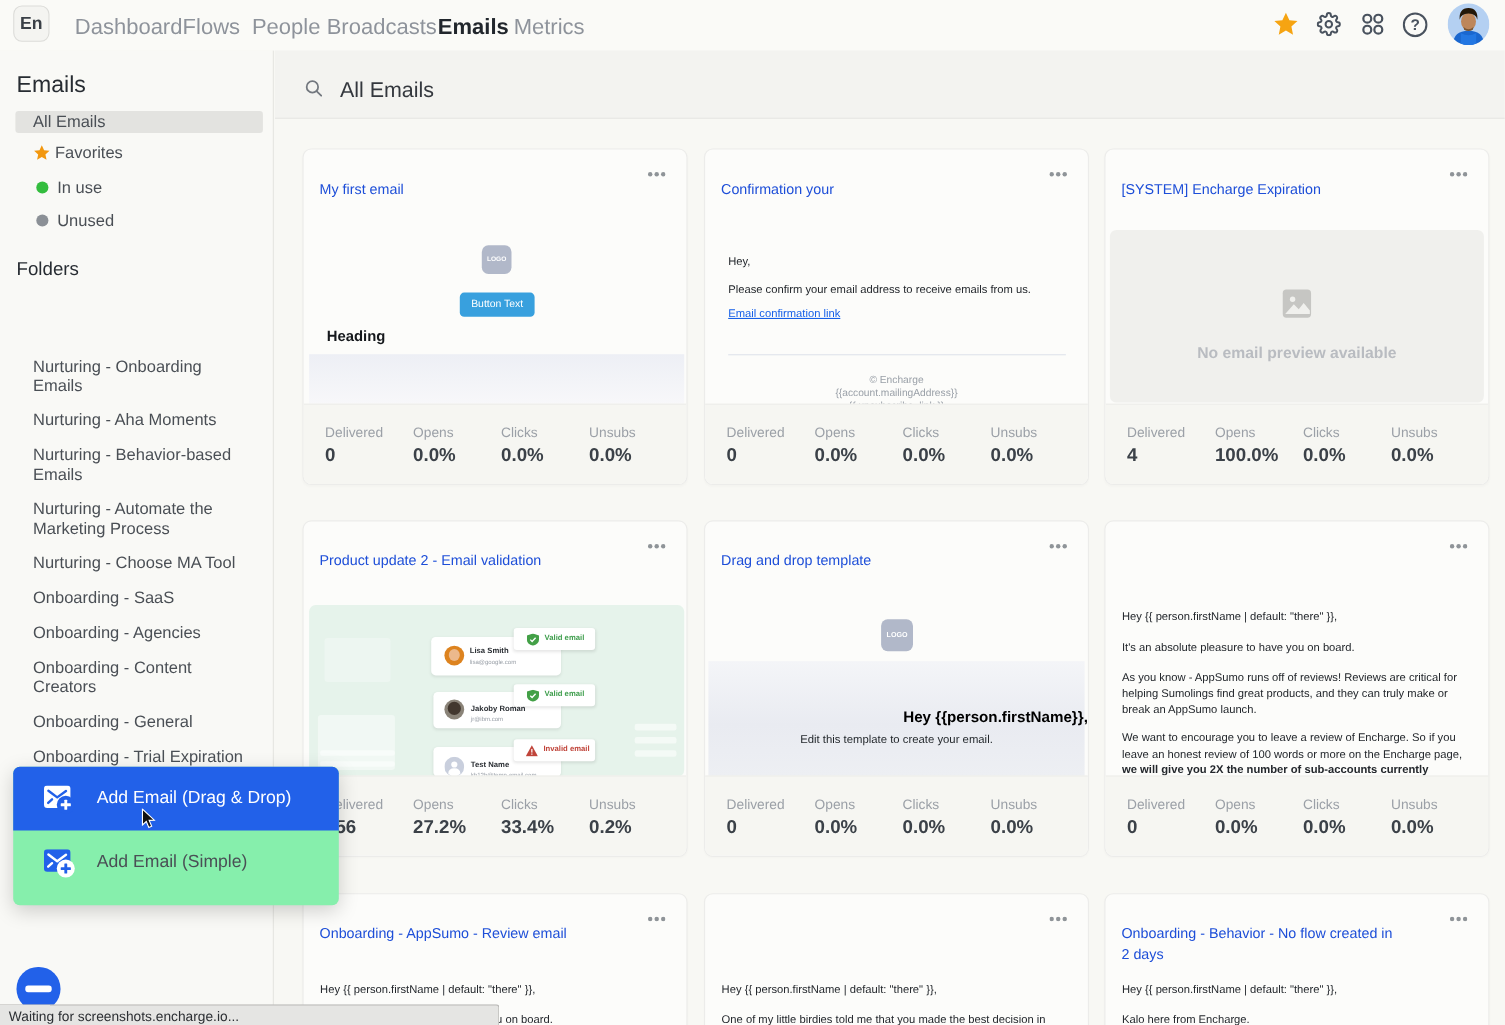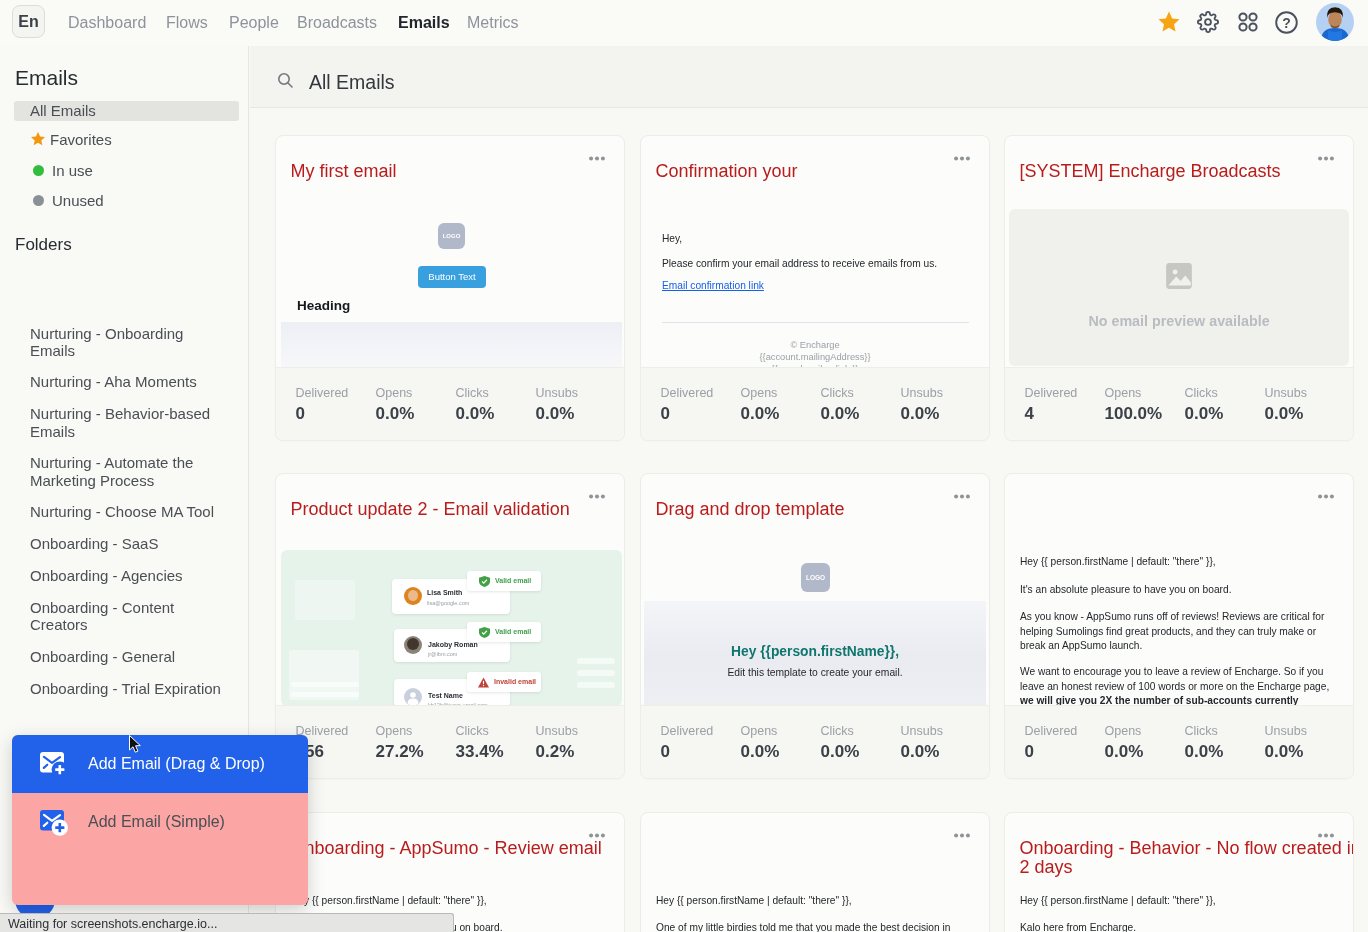--- a/index.html
+++ b/index.html
@@ -2,31 +2,31 @@
 <html><head>
 <meta charset="utf-8">
 <style>
 *{margin:0;padding:0;box-sizing:border-box}
 html,body{width:1368px;height:932px;overflow:hidden}
 body{font-family:"Liberation Sans",sans-serif;background:#f8f8f4;position:relative}
 .abs{position:absolute}
 
 #nav{position:absolute;left:0;top:0;width:1368px;height:46px;background:#fafaf7}
 #logo{position:absolute;left:12px;top:5px;width:33px;height:33px;background:#f4f4f1;border:1px solid #dcdcd9;border-radius:8px;text-align:center;line-height:31px;font-size:16px;font-weight:700;color:#3a4047}
-.nv{position:absolute;top:14px;font-size:16px;color:#8e939b;white-space:nowrap}
+.nv{position:absolute;top:14px;font-size:20px;color:#8e939b;white-space:nowrap}
 .nva{color:#21262c;font-weight:600}
 
 #side{position:absolute;left:0;top:46px;width:249px;height:886px;background:#f9f9f6;border-right:1px solid #e5e5e2}
 .sh{position:absolute;left:15px;color:#272c32;font-weight:500}
 .si{position:absolute;left:30px;font-size:15px;color:#4a4f55;line-height:17.3px;white-space:nowrap}
 
 #search{position:absolute;left:250px;top:46px;width:1118px;height:62px;background:#f3f3f0;border-bottom:1px solid #e6e6e3}
 
 .card{position:absolute;width:350px;height:306px;background:#fcfcfa;border:1px solid #ececea;border-radius:8px;overflow:hidden;box-shadow:0 1px 2px rgba(0,0,0,0.02)}
-.t{position:absolute;left:14.5px;top:25.5px;font-size:18px;color:#b91c1c;line-height:19px;white-space:nowrap}
+.t{position:absolute;left:14.5px;top:25.5px;font-size:13px;color:#1d4ed8;line-height:19px;white-space:nowrap}
 .dots{position:absolute;right:19px;top:20px;width:16px;height:5px}
 .stats{position:absolute;left:0;bottom:0;width:100%;height:73.5px;background:#f6f6f2;border-top:1px solid #ededea}
 .sc{position:absolute;top:0;width:80px}
 .lb{position:absolute;top:18px;font-size:12.5px;color:#9ba0a7;line-height:15px}
 .vl{position:absolute;top:35.5px;font-size:17px;font-weight:600;color:#3b4148;line-height:22px}
 .bl{position:absolute;font-size:10.2px;color:#23272c;line-height:11px;white-space:nowrap}
 .logo-box{position:absolute;background:#b1b8c9;border-radius:6px;color:#fff;font-weight:700;text-align:center}
 </style>
 </head>
 <body>
@@ -165,21 +165,21 @@
         <div class="vl">0.0%</div>
       </div>
       <div class="sc" style="left:259.5px">
         <div class="lb">Unsubs</div>
         <div class="vl">0.0%</div>
       </div>
     </div>
 </div>
 
 <div class="card" style="left:1004px;top:135px">
-  <div class="t">[SYSTEM] Encharge Broadcasts</div>
+  <div class="t">[SYSTEM] Encharge Expiration</div>
     <svg class="dots" width="17" height="5" viewBox="0 0 17 5">
       <circle cx="2.2" cy="2.5" r="2.15" fill="#8f9498"></circle>
       <circle cx="8.5" cy="2.5" r="2.15" fill="#8f9498"></circle>
       <circle cx="14.8" cy="2.5" r="2.15" fill="#8f9498"></circle>
     </svg>
   <div class="abs" style="left:4px;top:73px;width:340px;height:157px;background:#f0f0ed;border-radius:6px"></div>
   <svg class="abs" style="left:160px;top:126px" width="28" height="28" viewBox="0 0 25 25">
       <rect x="1" y="1" width="23" height="23" rx="3" fill="#c6c6c3"></rect>
       <circle cx="9" cy="9" r="2.2" fill="#f0f0ed"></circle>
       <path d="M3 21 L10 13 L14 17 L18 12 L23 18 V21 Z" fill="#f0f0ed"></path>
@@ -286,21 +286,21 @@
 
 <div class="card" style="left:640px;top:473px">
   <div class="t">Drag and drop template</div>
     <svg class="dots" width="17" height="5" viewBox="0 0 17 5">
       <circle cx="2.2" cy="2.5" r="2.15" fill="#8f9498"></circle>
       <circle cx="8.5" cy="2.5" r="2.15" fill="#8f9498"></circle>
       <circle cx="14.8" cy="2.5" r="2.15" fill="#8f9498"></circle>
     </svg>
   <div class="logo-box" style="left:160px;top:89px;width:29px;height:29px;font-size:6.5px;line-height:29px">LOGO</div>
   <div class="abs" style="left:3px;top:127px;width:342px;height:105px;background:linear-gradient(180deg,#f4f5f8 0%,#e9ebf1 55%,#edeff3 100%)"></div>
-  <div class="abs" style="left:0;top:170px;width:348px;text-align:center;font-size:13.8px;font-weight:700;color:#0f766e">Hey {{person.firstName}},</div>
+  <div class="abs" style="left:0;top:170px;width:348px;text-align:right;font-size:13.8px;font-weight:700;color:#000000">Hey {{person.firstName}},</div>
   <div class="abs" style="left:0;top:193px;width:348px;text-align:center;font-size:10.3px;color:#1f2428">Edit this template to create your email.</div>
   <div class="stats">
       <div class="sc" style="left:19.5px">
         <div class="lb">Delivered</div>
         <div class="vl">0</div>
       </div>
       <div class="sc" style="left:99.5px">
         <div class="lb">Opens</div>
         <div class="vl">0.0%</div>
       </div>
@@ -374,21 +374,21 @@
   <div class="t">Onboarding - Behavior - No flow created in<br>2 days</div>
     <svg class="dots" width="17" height="5" viewBox="0 0 17 5">
       <circle cx="2.2" cy="2.5" r="2.15" fill="#8f9498"></circle>
       <circle cx="8.5" cy="2.5" r="2.15" fill="#8f9498"></circle>
       <circle cx="14.8" cy="2.5" r="2.15" fill="#8f9498"></circle>
     </svg>
   <div class="bl" style="left:15px;top:82px">Hey {{ person.firstName | default: "there" }},</div>
   <div class="bl" style="left:15px;top:109px">Kalo here from Encharge.</div>
 </div>
 
-<div class="abs" style="left:11.5px;top:735px;width:296.5px;height:170px;background:#fca5a5;border-radius:6px;box-shadow:0 5px 18px rgba(0,0,0,0.18);z-index:30">
+<div class="abs" style="left:11.5px;top:697px;width:296.5px;height:126px;background:#86efac;border-radius:6px;box-shadow:0 5px 18px rgba(0,0,0,0.18);z-index:30">
   <div class="abs" style="left:0;top:0;width:100%;height:57.5px;background:#2261e9;border-radius:6px 6px 0 0">
     <svg class="abs" style="left:28px;top:17px" width="33" height="30" viewBox="0 0 33 30">
         <rect x="0" y="0" width="24" height="20.5" rx="3" fill="#fff"></rect>
         <path d="M4 4.9 L12 10.9 L20 5.1" stroke="#2261e9" stroke-width="2.2" fill="none" stroke-linecap="round" stroke-linejoin="round"></path>
         <path d="M3.8 15.9 L7.3 12.7" stroke="#2261e9" stroke-width="2.2" fill="none" stroke-linecap="round"></path>
         <circle cx="19.8" cy="17.6" r="8.2" fill="#2261e9"></circle>
         <rect x="15.2" y="16.3" width="9.2" height="2.6" rx="0.5" fill="#fff"></rect>
         <rect x="18.5" y="13" width="2.6" height="9.2" rx="0.5" fill="#fff"></rect>
       </svg>
     <div class="abs" style="left:76.5px;top:20px;font-size:16px;color:#fff">Add Email (Drag &amp; Drop)</div>

